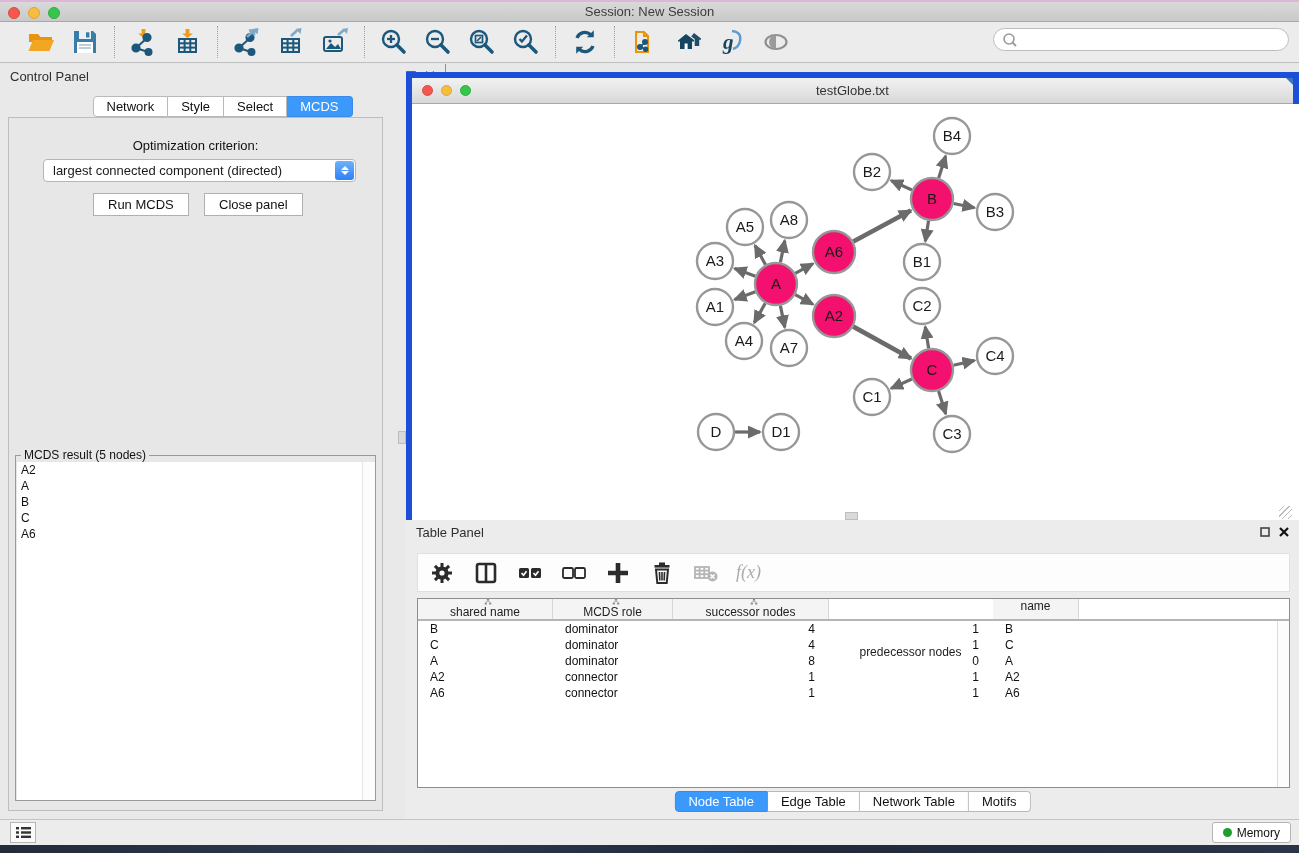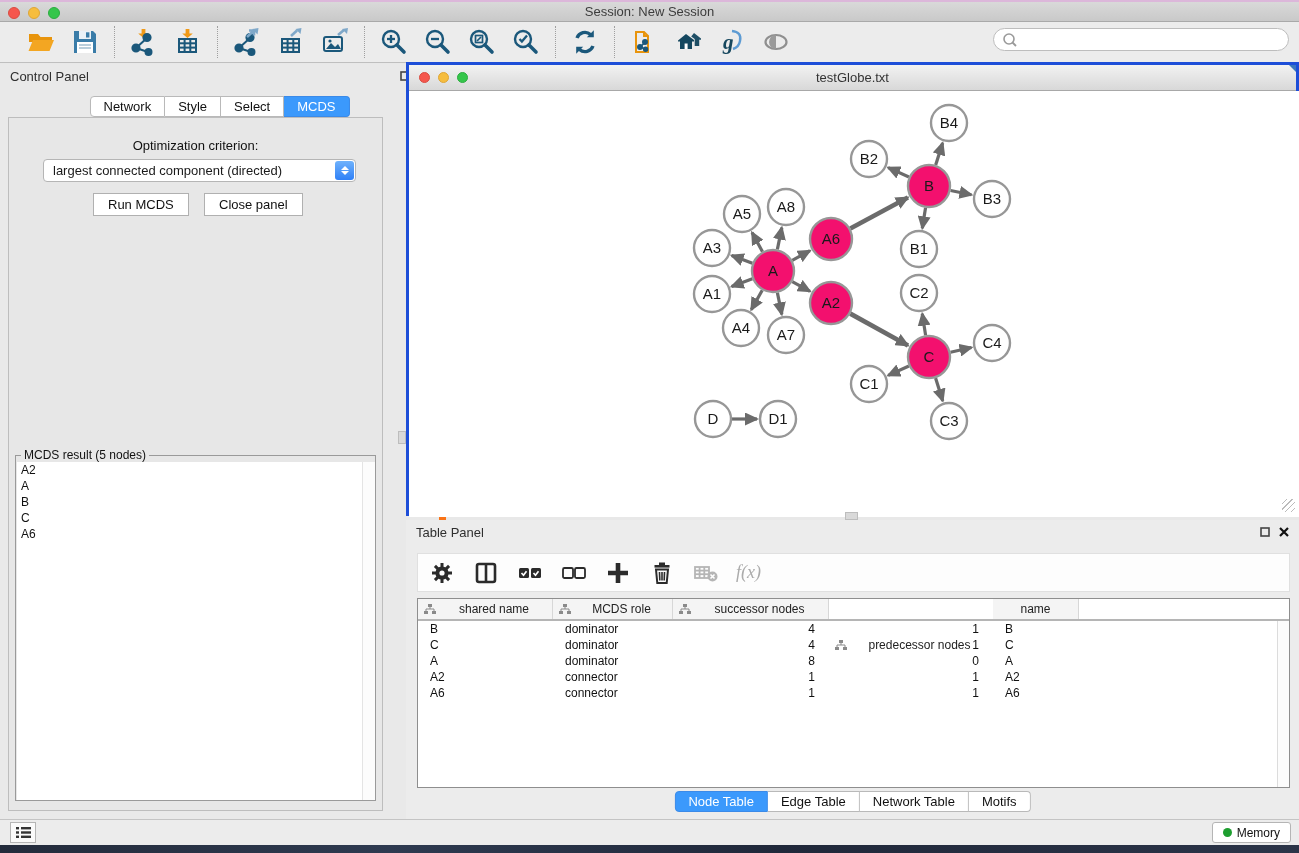--- a/index.html
+++ b/index.html
@@ -22,21 +22,21 @@
   .toolbar { left:0; top:22px; width:1299px; height:41px; background:#ececec;
     border-bottom:1px solid #bfbfbf; display:flex; align-items:center; padding-left:12px; }
   .tb-group { display:flex; align-items:center; gap:14px; padding:0 14px; }
   .tb-sep { width:1px; height:32px; border-left:1px dotted #9f9f9f; }
   .tb-icon { width:30px; height:30px; display:flex; align-items:center; justify-content:center; cursor:default; }
   .search-wrap { position:absolute; right:10px; top:6px; }
   .search-field { width:296px; height:23px; background:#fff; border:1px solid #bdbdbd; border-radius:12px;
     display:flex; align-items:center; padding-left:7px; }
 
   
-  .control-panel { left:0; top:64px; width:446px; height:755px; background:#e9e9e9; border-right:7px solid #f97316; }
+  .control-panel { left:0; top:64px; width:446px; height:755px; background:#e9e9e9; border-right:1px solid #f97316; }
   .panel-header { height:24px; display:flex; align-items:center; padding:0 10px; }
   .panel-title { font-size:13px; color:#2f2f2f; }
   .panel-header-icons { margin-left:auto; display:flex; gap:9px; align-items:center; }
   .seg-tabs { position:absolute; left:50%; top:32px; transform:translateX(-50%); display:flex; }
   .seg-tab { height:21px; padding:4px 13px; background:#fff; border:1px solid #b9b9b9; border-left:none;
     font-size:13px; display:flex; align-items:center; color:#111; cursor:default; white-space:nowrap; }
   .seg-tab:first-child { border-left:1px solid #b9b9b9; border-radius:4px 0 0 4px; }
   .seg-tab:last-child { border-radius:0 4px 4px 0; }
   .seg-tab.sel { background:#3b99fc; border-color:#3b8ae8; color:#fff; }
   .cp-body { left:8px; top:53px; width:375px; height:694px; background:#e7e7e7; border:1px solid #bdbdbd; }
@@ -50,42 +50,42 @@
   .chev.dn { border-top:4px solid #fff; }
   .cp-btn { position:absolute; height:23px; background:#fff; border:1px solid #b0b0b0; border-radius:0;
     font-size:13px; font-family:"Liberation Sans",sans-serif; padding:0 14px; color:#111; }
   .groupbox { position:absolute; left:6px; top:337px; width:361px; height:346px; border:1px solid #9a9a9a;padding-left:32px; }
   .groupbox-legend { position:absolute; left:5px; top:-8px; background:#e7e7e7; padding:0 3px; font-size:12px; color:#111; }
   .result-list { position:absolute; left:1px; top:6px; width:358px; height:338px; background:#fff; overflow:hidden; }
   .result-item { font-size:12px; line-height:16px; padding-left:4px; color:#111; }
   .list-scroll { position:absolute; right:0; top:0; width:13px; height:100%; background:#fcfcfc; border-left:1px solid #e4e4e4; }
 
   
-  .net-window { left:406px; top:62px; width:893px; height:454px; background:#fff; border:3px solid #1d4ed8; }
+  .net-window { left:406px; top:72px; width:893px; height:454px; background:#fff; border:6px solid #1d4ed8; }
   .net-titlebar { height:26px; background:linear-gradient(#f2f2f2,#d8d8d8); border-bottom:1px solid #a8a8a8;
     display:flex; align-items:center; justify-content:center; position:relative; }
   .net-title { font-size:13px; color:#333; }
   .net-lights { position:absolute; left:10px; top:7px; display:flex; gap:8px; }
   .nlight { width:11px; height:11px; border-radius:50%; }
   .net-canvas { position:relative; width:891px; height:426px; background:#fff; }
   .corner-grip { position:absolute; right:1px; bottom:1px; width:13px; height:13px;
     background:repeating-linear-gradient(135deg, transparent 0 3px, #bbb 3px 4px); }
   .corner-blue { position:absolute; right:0; top:0; width:0; height:0; border-left:7px solid transparent; border-top:7px solid #3b77c0; }
   .divider-h { left:398px; top:431px; width:8px; height:13px; background:#d9d9d9; border:1px solid #bdbdbd; }
   .divider-v { left:845px; top:512px; width:13px; height:8px; background:#d9d9d9; border:1px solid #bdbdbd; }
 
   
   .table-panel { left:406px; top:520px; width:893px; height:299px; background:#ececec; }
   .tp-toolbar { position:absolute; left:11px; top:33px; width:873px; height:39px; background:#fdfdfd;
     border:1px solid #e0e0e0; display:flex; align-items:center; gap:16px; padding-left:10px; }
   .tp-icon { width:28px; height:28px; display:flex; align-items:center; justify-content:center; }
   .fx-label { font-family:"Liberation Serif", serif; font-style:italic; font-size:18px; color:#ababab; }
   .node-table { position:absolute; left:11px; top:78px; width:873px; height:190px; background:#fff; border:1px solid #8e8e8e; }
   .nt-header { display:flex; height:22px; border-bottom:2px solid #b5b5b5; background:#fff; }
-  .nt-hcell { background:#f4f4f4; border-right:1px solid #d7d7d7; display:flex; align-items:center; font-size:12px; color:#222; }
+  .nt-hcell { background:#f4f4f4; border-right:1px solid #d7d7d7; display:flex; align-items:center; font-size:12px; color:#222;flex-direction:column; }
   .nt-hcell .tree { margin-left:6px; }
   .nt-hcell .lbl { flex:1; text-align:center; padding:0 4px; }
   .nt-row { display:flex; height:16px; align-items:center; }
   .nt-cell { font-size:12px; color:#111; white-space:nowrap; overflow:hidden; }
   .nt-scroll { position:absolute; right:0; top:22px; width:12px; bottom:0; border-left:1px solid #dcdcdc; background:#fcfcfc; }
   .tp-tabs { position:absolute; left:50%; bottom:7px; transform:translateX(-50%); display:flex;justify-content:center; }
 
   
   .statusbar { left:0; top:819px; width:1299px; height:26px; background:#ececec; border-top:1px solid #c4c4c4; }
   .status-left-btn { position:absolute; left:10px; top:2px; width:26px; height:21px; background:#fafafa;

